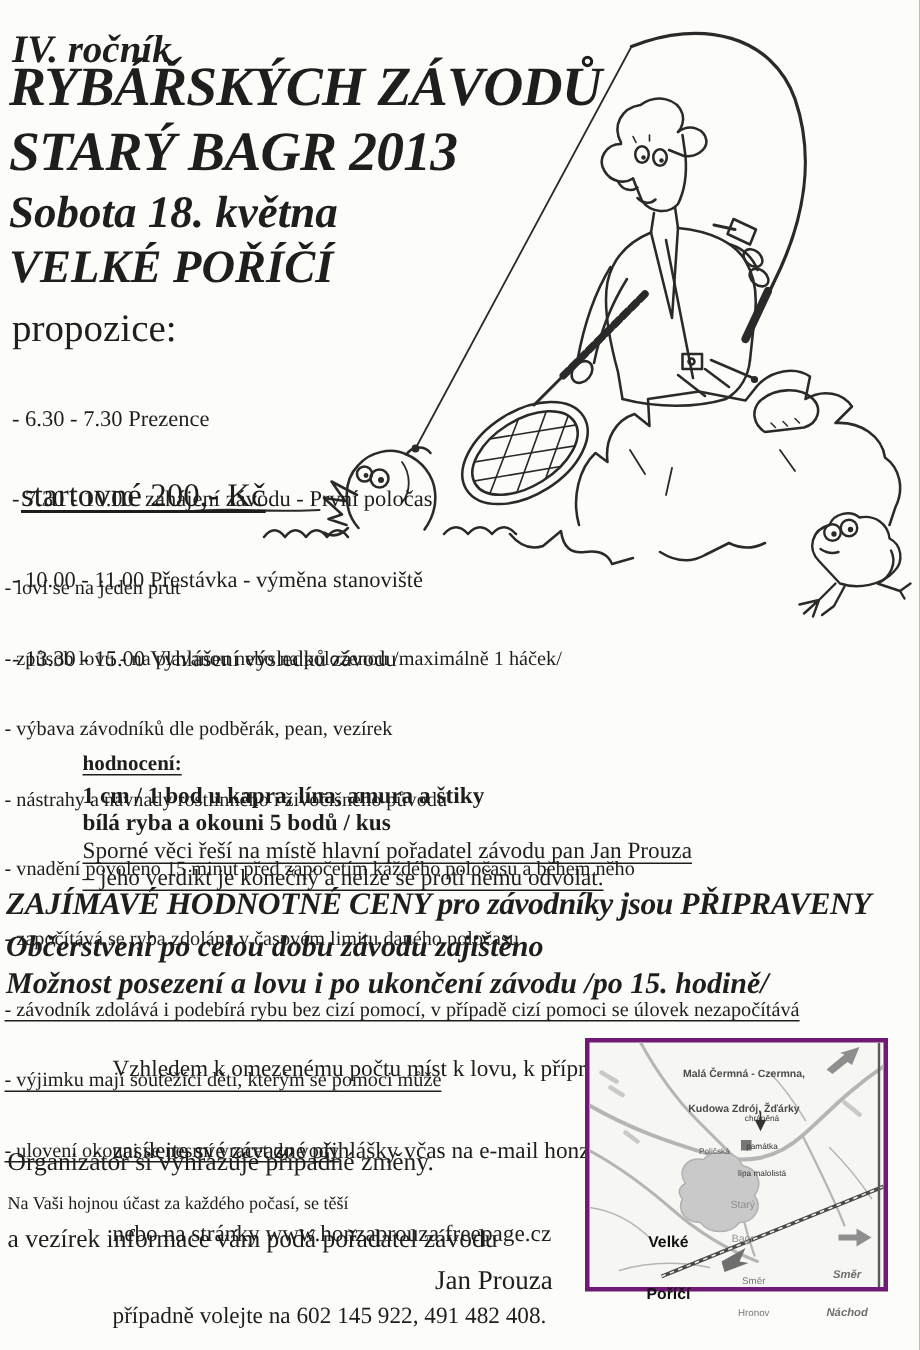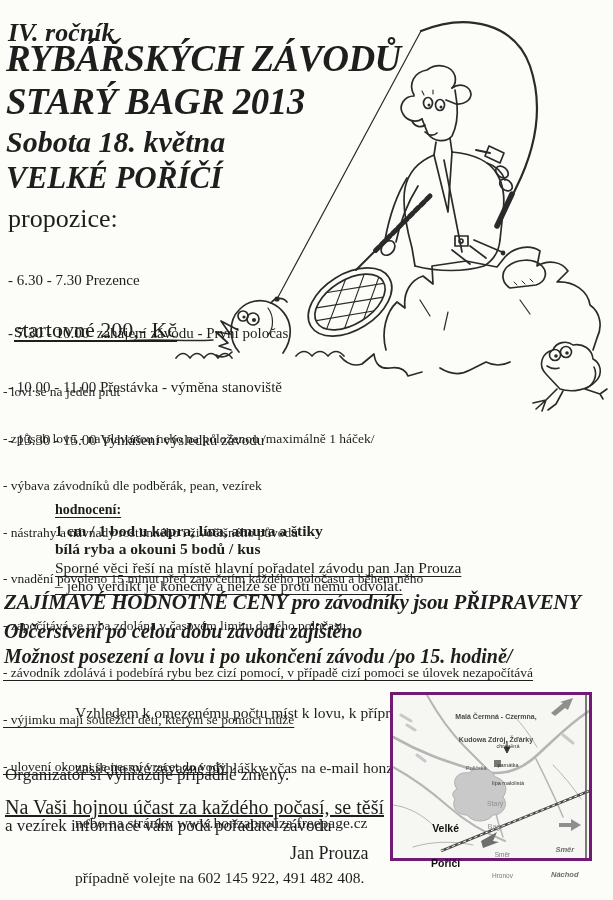--- a/index.html
+++ b/index.html
@@ -27,21 +27,21 @@
   .sc-r1{left:55px; top:522px; font-size:15.5px;}
   .sc-r2{left:55px; top:540px; font-size:15.5px;}
   .sc-d1{left:55px; top:559px; font-size:15.5px;}
   .sc-d2{left:55px; top:577px; font-size:15.5px;}
   .prizes{left:4px; top:590px; font-size:21px; letter-spacing:-0.3px;}
   .refresh{left:4px; top:620px; font-size:20px;}
   .after{left:4px; top:645px; font-size:20px;}
   .contact{left:75px; top:668px; font-size:15.5px;}
   .contact div{height:19.4px;}
   .changes{left:5px; top:765px; font-size:17px;}
-  .closing1{left:5px; top:796px; font-size:20px;text-decoration:underline;}
+  .closing1{left:5px; top:796px; font-size:12px;}
   .closing2{left:5px; top:816px; font-size:17px;}
   .signature{left:290px; top:843px; font-size:18px;}
   .art{position:absolute; left:0; top:0; pointer-events:none;}
   
   .map-box{
     position:absolute; left:390px; top:692px; width:196px; height:163px;
     background:#f6f6f3; border:3px solid #701a75;
     font-family:"Liberation Sans", sans-serif;
   }
   .map-box .ml{position:absolute; white-space:pre; line-height:1.12; text-align:center;}

